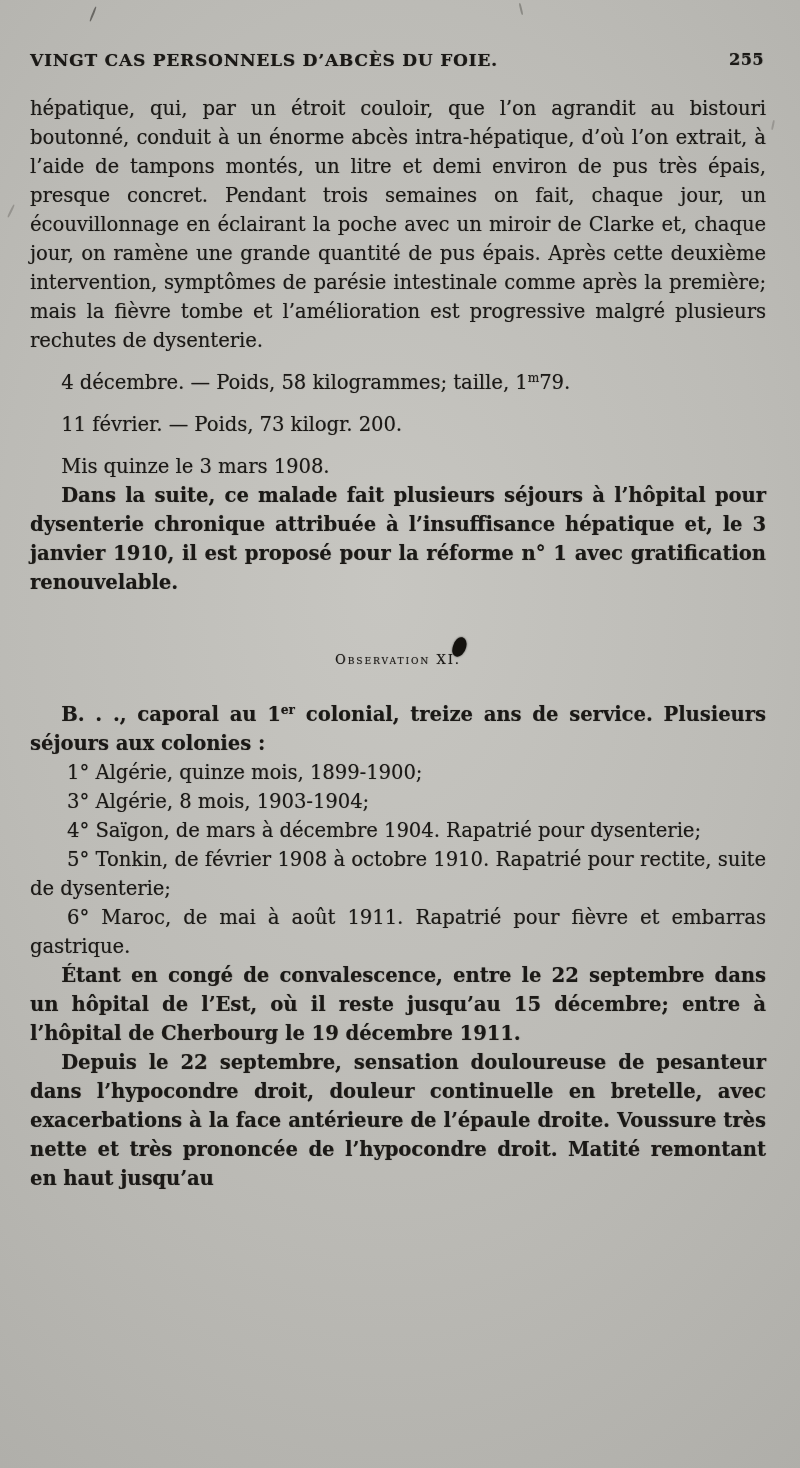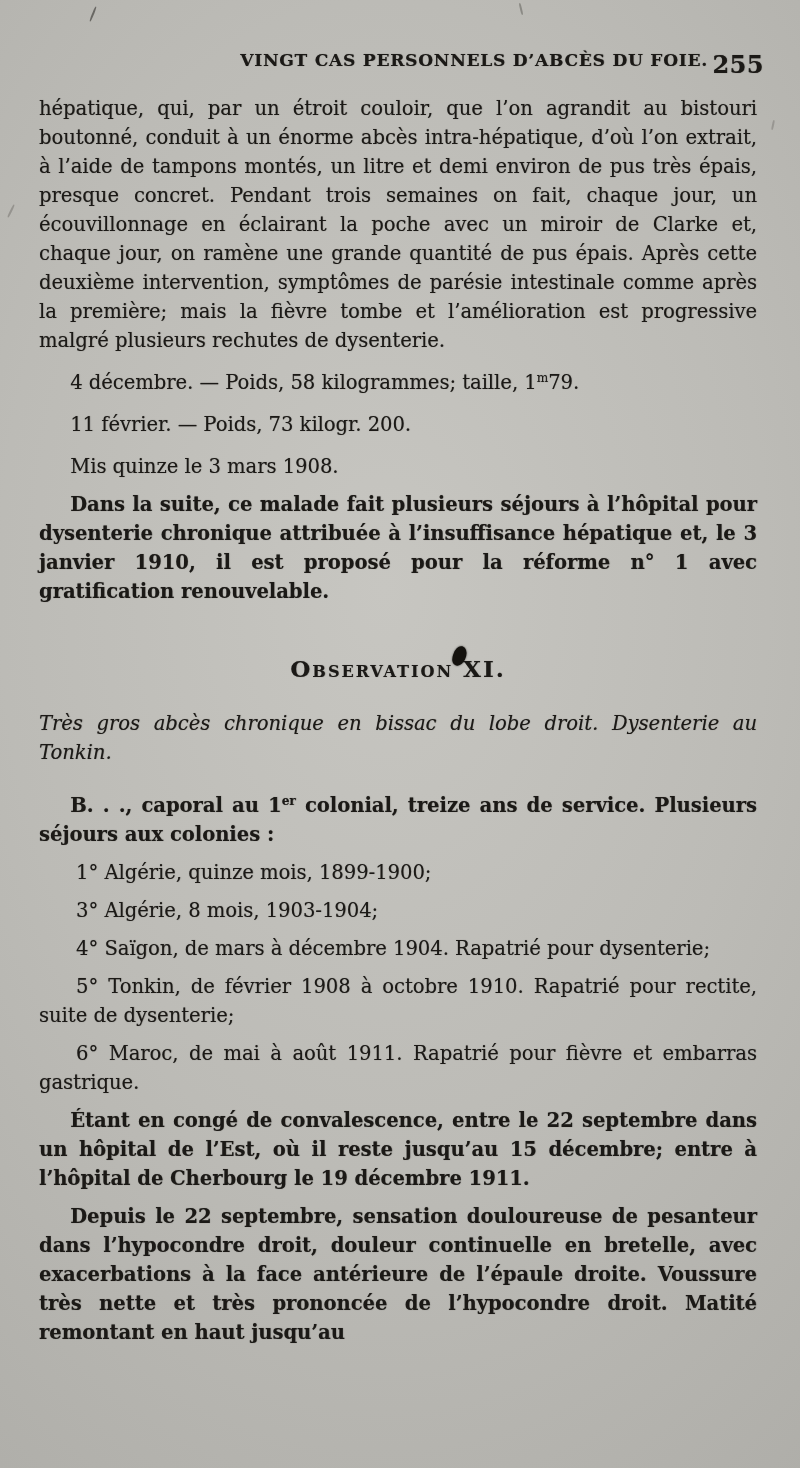--- a/index.html
+++ b/index.html
@@ -36,52 +36,52 @@
     position: relative;
     margin: 50px 34px 0 30px;
     height: 26px;
     font-weight: bold;
     font-size: 17px;
     letter-spacing: 0.8px;
     text-shadow: 0.3px 0.3px 0.8px rgba(25, 23, 20, 0.6);
   }
   .header-title {
     display: block;
-    text-align: right;
+    text-align: left;
     margin-right: 58px;
   }
   .page-number {
     position: absolute;
     right: 2px;
     top: 0;
-    font-size: 24px;
+    font-size: 16px;
     letter-spacing: 0.5px;
   }
 
   .content {
     margin: 18px 34px 0 30px;
     font-size: 19.5px;
     line-height: 29px;
     text-align: justify;
     text-shadow: 0.3px 0.3px 0.8px rgba(28, 26, 22, 0.5);
   }
-  .content p { margin: 9px; }
+  .content p { margin: 0; }
   .noindent { text-indent: 0; }
   .ind      { text-indent: 1.6em; font-weight: bold; }
   .entry    { text-indent: 1.6em; margin-top: 13px !important; }
   .item     { text-indent: 1.9em; }
   .it  { }
   .sup { vertical-align: super; font-size: 0.62em; line-height: 0; }
 
   .obs-heading {
     position: relative;
     margin: 48px 0 26px;
     text-align: center;
-    font-size: 23px;
-    font-weight: bold;
+    font-size: 13px;
+    font-weight: normal;
     font-variant: small-caps;
     letter-spacing: 2px;
   }
   .ink-blot {
     position: absolute;
     left: calc(50% + 55px);
     top: -8px;
     width: 13px;
     height: 20px;
     background: #14120e;
@@ -127,21 +127,20 @@
     </p>
 
     <p class="ind">Dans la suite, ce malade fait plusieurs séjours à l’hôpital pour dysenterie chronique attribuée à l’insuffisance hépatique et, le 3 janvier 1910, il est proposé pour la réforme n° 1 avec gratification renouvelable.</p>
 
     <h2 class="obs-heading">
       <span>Observation XI.</span>
       <span class="ink-blot"></span>
     </h2>
 
     <div class="summary">
-      <p class="sum1">Très gros abcès chronique en bissac du lobe droit. Dysenterie au Tonkin.</p>
     </div>
 
     <p class="ind intro">
       <span>B. . ., caporal au 1</span><span class="sup">er</span><span> colonial, treize ans de service. Plusieurs séjours aux colonies :</span>
     </p>
 
     <div class="service-list">
       <p class="item">1° Algérie, quinze mois, 1899-1900;</p>
       <p class="item">3° Algérie, 8 mois, 1903-1904;</p>
       <p class="item">4° Saïgon, de mars à décembre 1904. Rapatrié pour dysenterie;</p>

